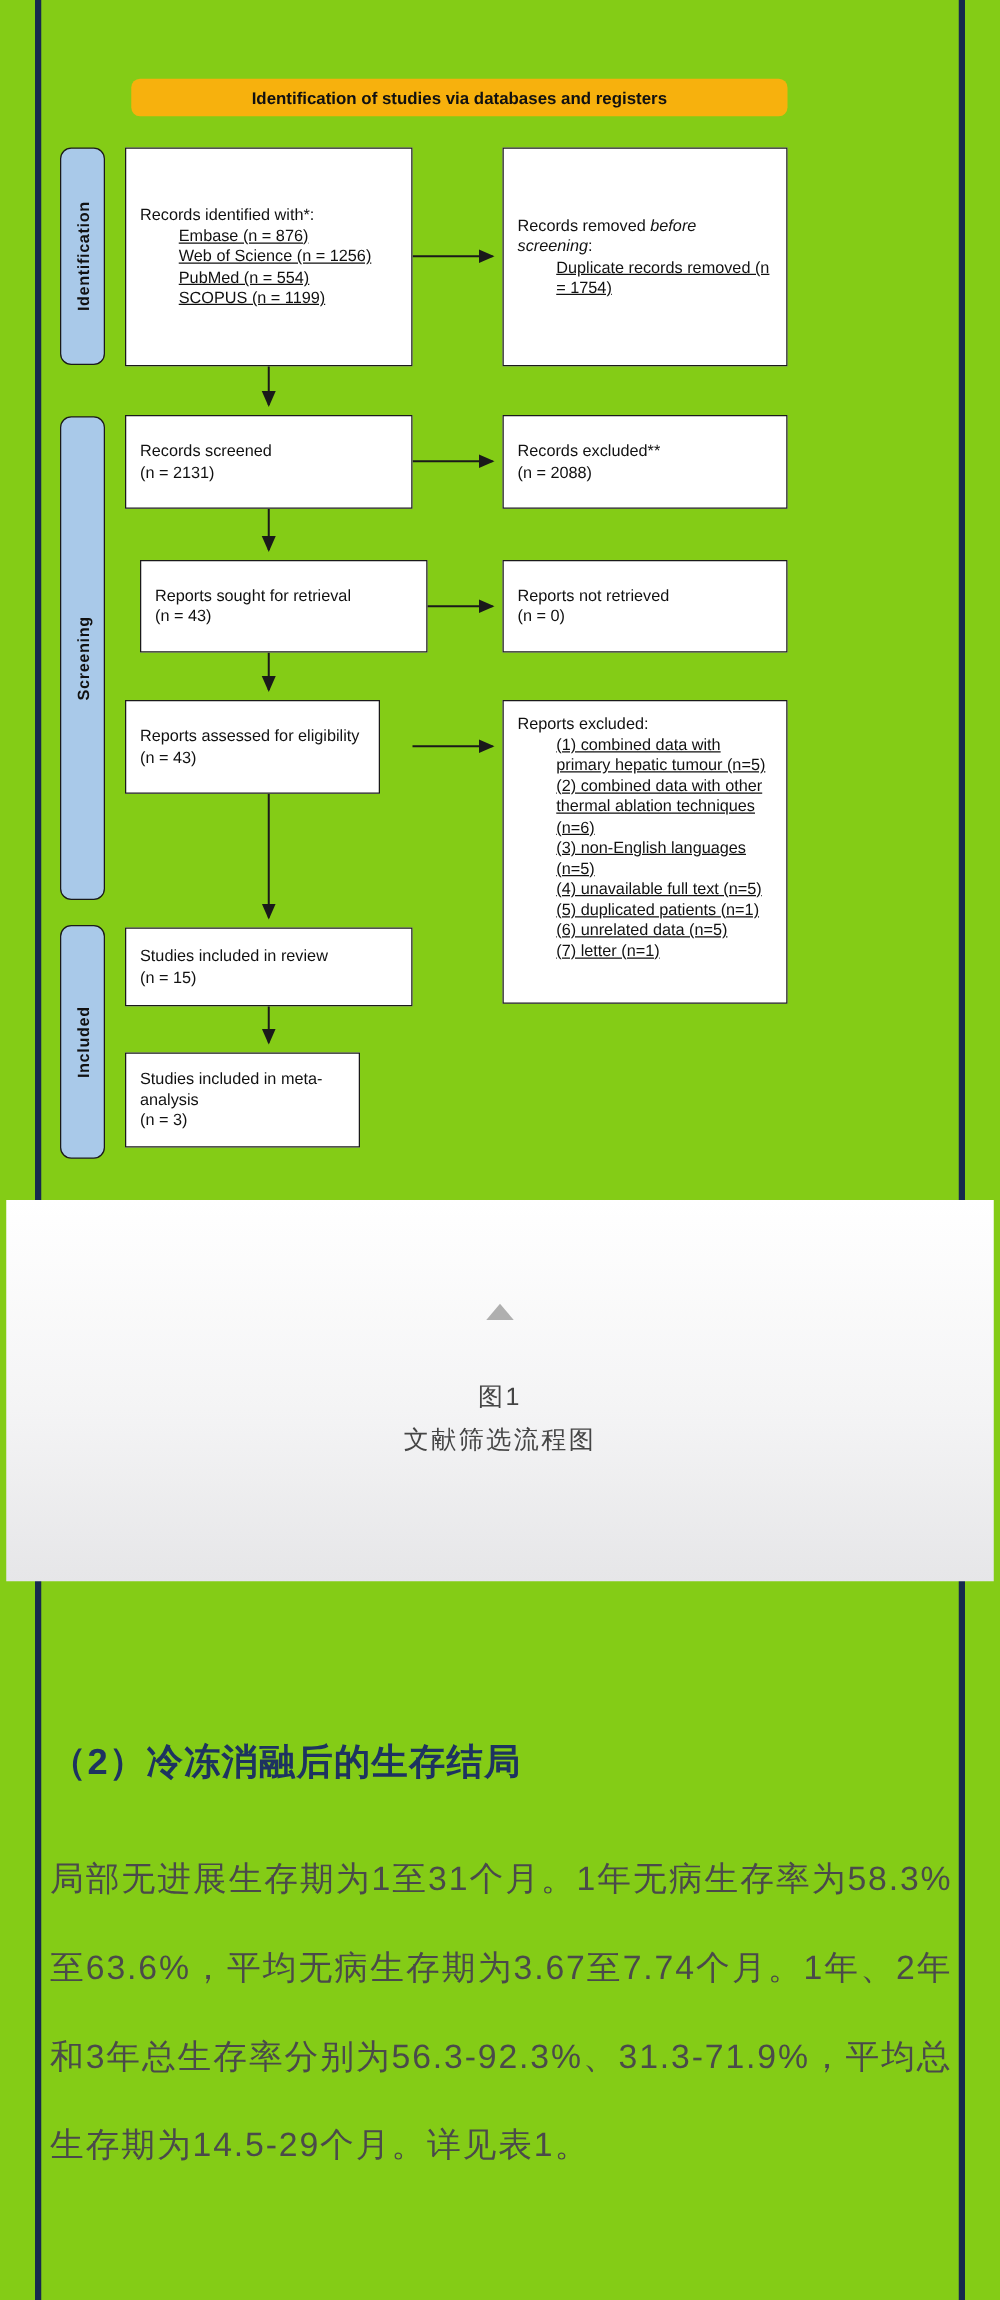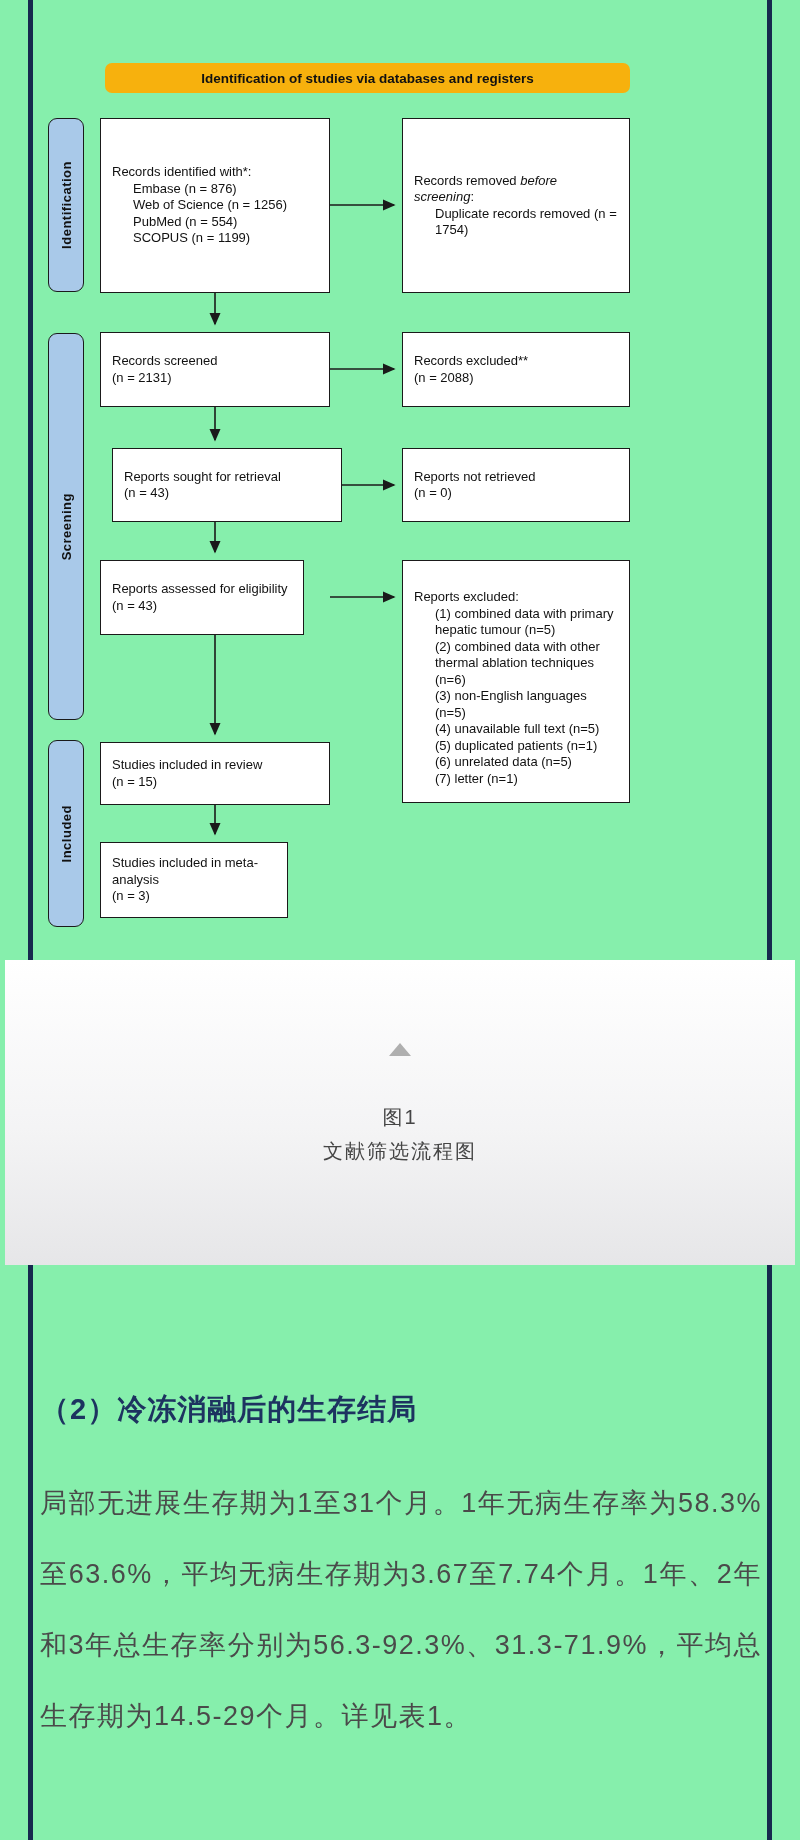--- a/index.html
+++ b/index.html
@@ -1,18 +1,18 @@
 <!DOCTYPE html>
 <html><head>
 <meta charset="utf-8">
 <style>
   html,body{margin:0;padding:0;background:#ffffff;}
   #page{
     position:relative;width:800px;height:1840px;overflow:hidden;
-    background:#86efac;font-family:"Liberation Sans","DejaVu Sans",sans-serif;color:#1a1a1a;
+    background:#84cc16;font-family:"Liberation Sans","DejaVu Sans",sans-serif;color:#1a1a1a;
   }
   .frame{position:absolute;top:0;width:5px;height:1840px;background:#16294e;}
   
   .banner{
     position:absolute;left:105px;top:63px;width:525px;height:30px;
     background:#f7b10d;border-radius:7px;
     display:flex;align-items:center;justify-content:center;
     font-weight:bold;font-size:13.5px;color:#111;
   }
   .stage-tab{
@@ -23,22 +23,22 @@
   .stage-tab span{
     writing-mode:vertical-rl;transform:rotate(180deg);
     font-weight:bold;font-size:13px;color:#111;letter-spacing:.5px;white-space:nowrap;
   }
   .fbox{
     position:absolute;background:#fff;border:1.7px solid #1a1a1a;
     font-size:13px;line-height:16.5px;color:#111;
     padding:6px 11px;box-sizing:border-box;
     display:flex;flex-direction:column;justify-content:center;
   }
-  .fbox.top-align{justify-content:flex-start;padding-top:28px;}
-  .indent{margin-left:21px;}
+  .fbox.top-align{justify-content:flex-start;padding-top:10px;}
+  .indent{margin-left:31px;text-decoration:underline;}
   .em{font-style:italic;}
   #arrows{position:absolute;left:0;top:0;pointer-events:none;}
   
   .grad{
     position:absolute;left:5px;top:960px;width:790px;height:305px;
     background:linear-gradient(to bottom,#ffffff 0%,#f4f4f5 55%,#e6e6e8 100%);
   }
   .tri{
     position:absolute;left:389px;top:1043px;width:0;height:0;
     border-left:11px solid transparent;border-right:11px solid transparent;

